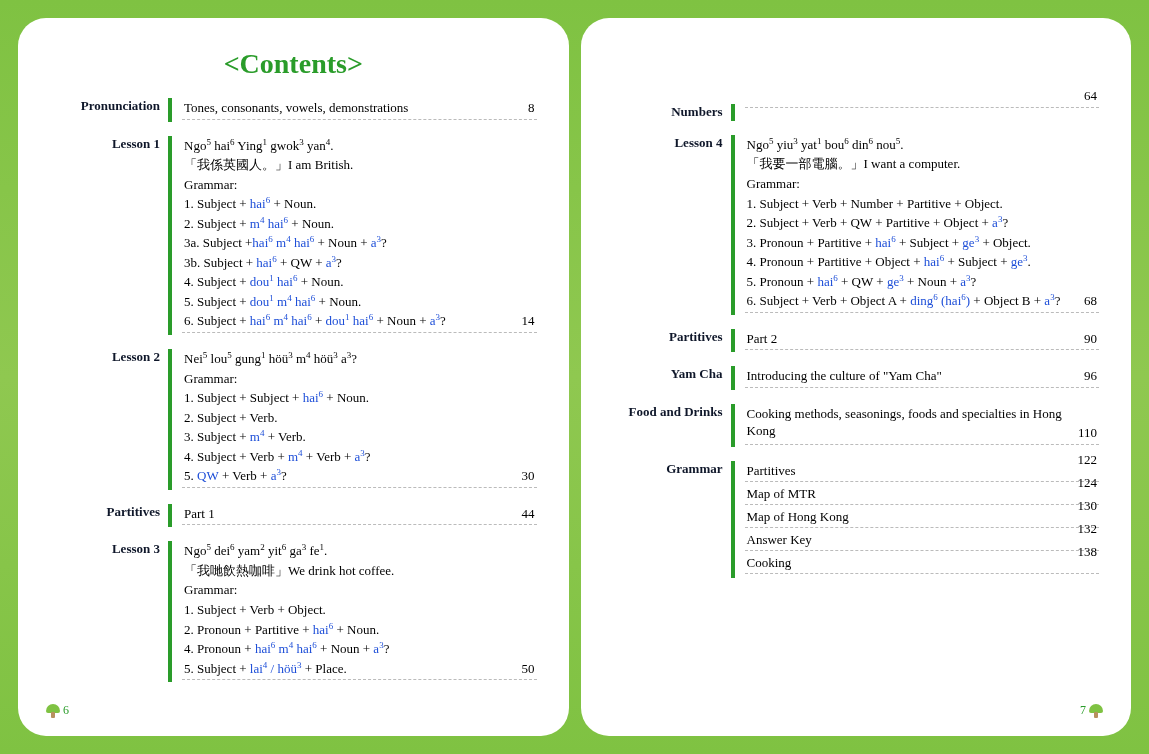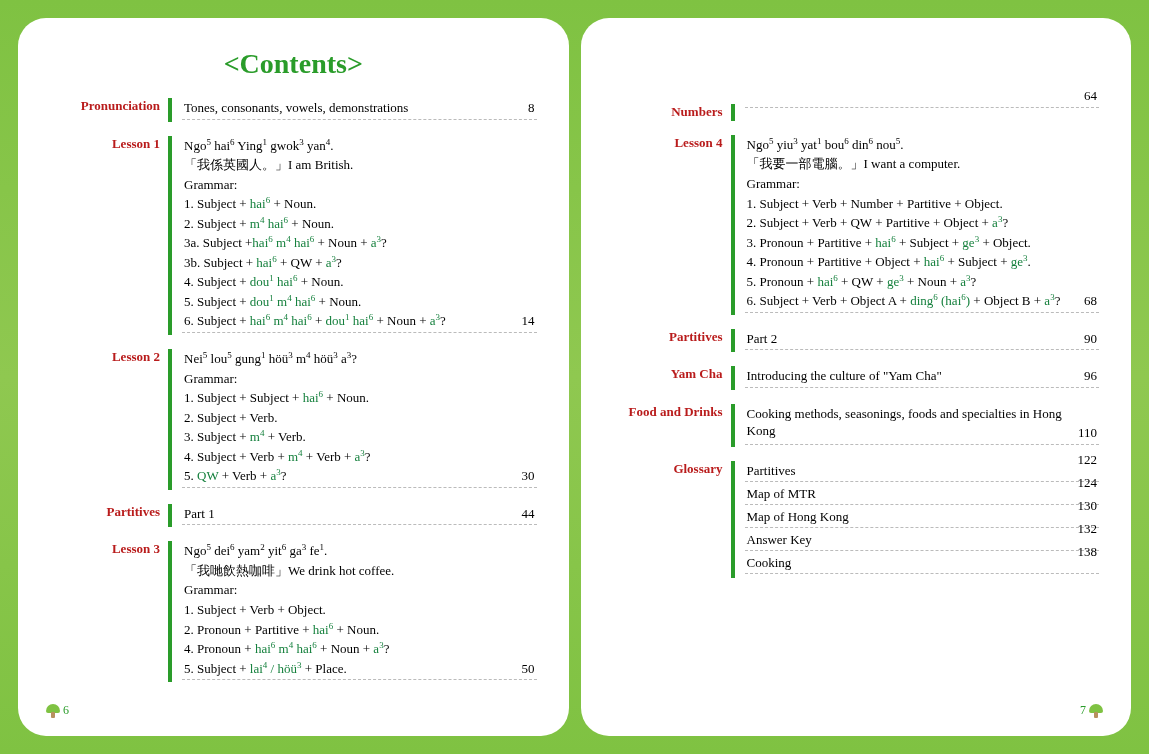--- a/index.html
+++ b/index.html
@@ -38,21 +38,21 @@
     text-align: center;
     margin-bottom: 18px;
     font-family: Georgia, serif;
   }
   .entry {
     display: flex;
     margin-bottom: 14px;
     font-size: 13px;
   }
   .section-label {
-    color: #b91c1c;
+    color: #0f172a;
     font-weight: bold;
     width: 110px;
     flex: 0 0 110px;
     text-align: right;
     padding-right: 8px;
     font-size: 13px;
     line-height: 1.3;
   }
   .section-body {
     flex: 1;
@@ -73,21 +73,21 @@
     line-height: 1.35;
     font-size: 13px;
     padding: 1px 2px;
   }
   .page-num {
     position: absolute;
     right: 2px;
     bottom: 2px;
     font-size: 13px;
   }
-  .red { color: #15803d; }
+  .red { color: #1d4ed8; font-family: Liberation Serif, serif; }
   sup { font-size: 9px; vertical-align: super; line-height: 0; }
   .foot-num {
     position: absolute;
     bottom: 18px;
     font-size: 12px;
     color: #2a9c2a;
     display: flex;
     align-items: flex-end;
     gap: 3px;
   }
@@ -264,21 +264,21 @@
       <div class="section-label">Food and Drinks</div>
       <div class="section-body">
         <div class="body-line" style="padding-bottom:4px;">
           <span>Cooking methods, seasonings, foods and specialties in Hong Kong</span>
           <span class="page-num">110</span>
         </div>
       </div>
     </div>
 
     <div class="entry">
-      <div class="section-label">Glossary</div>
+      <div class="section-label">Grammar</div>
       <div class="section-body" id="appendix-list">
           <div class="appendix-sub"><span>Partitives</span><span class="page-num">122</span></div>
           <div class="appendix-sub"><span>Map of MTR</span><span class="page-num">124</span></div>
           <div class="appendix-sub"><span>Map of Hong Kong</span><span class="page-num">130</span></div>
           <div class="appendix-sub"><span>Answer Key</span><span class="page-num">132</span></div>
           <div class="appendix-sub"><span>Cooking</span><span class="page-num">138</span></div>
         </div>
     </div>
 
     <div class="foot-num right">

